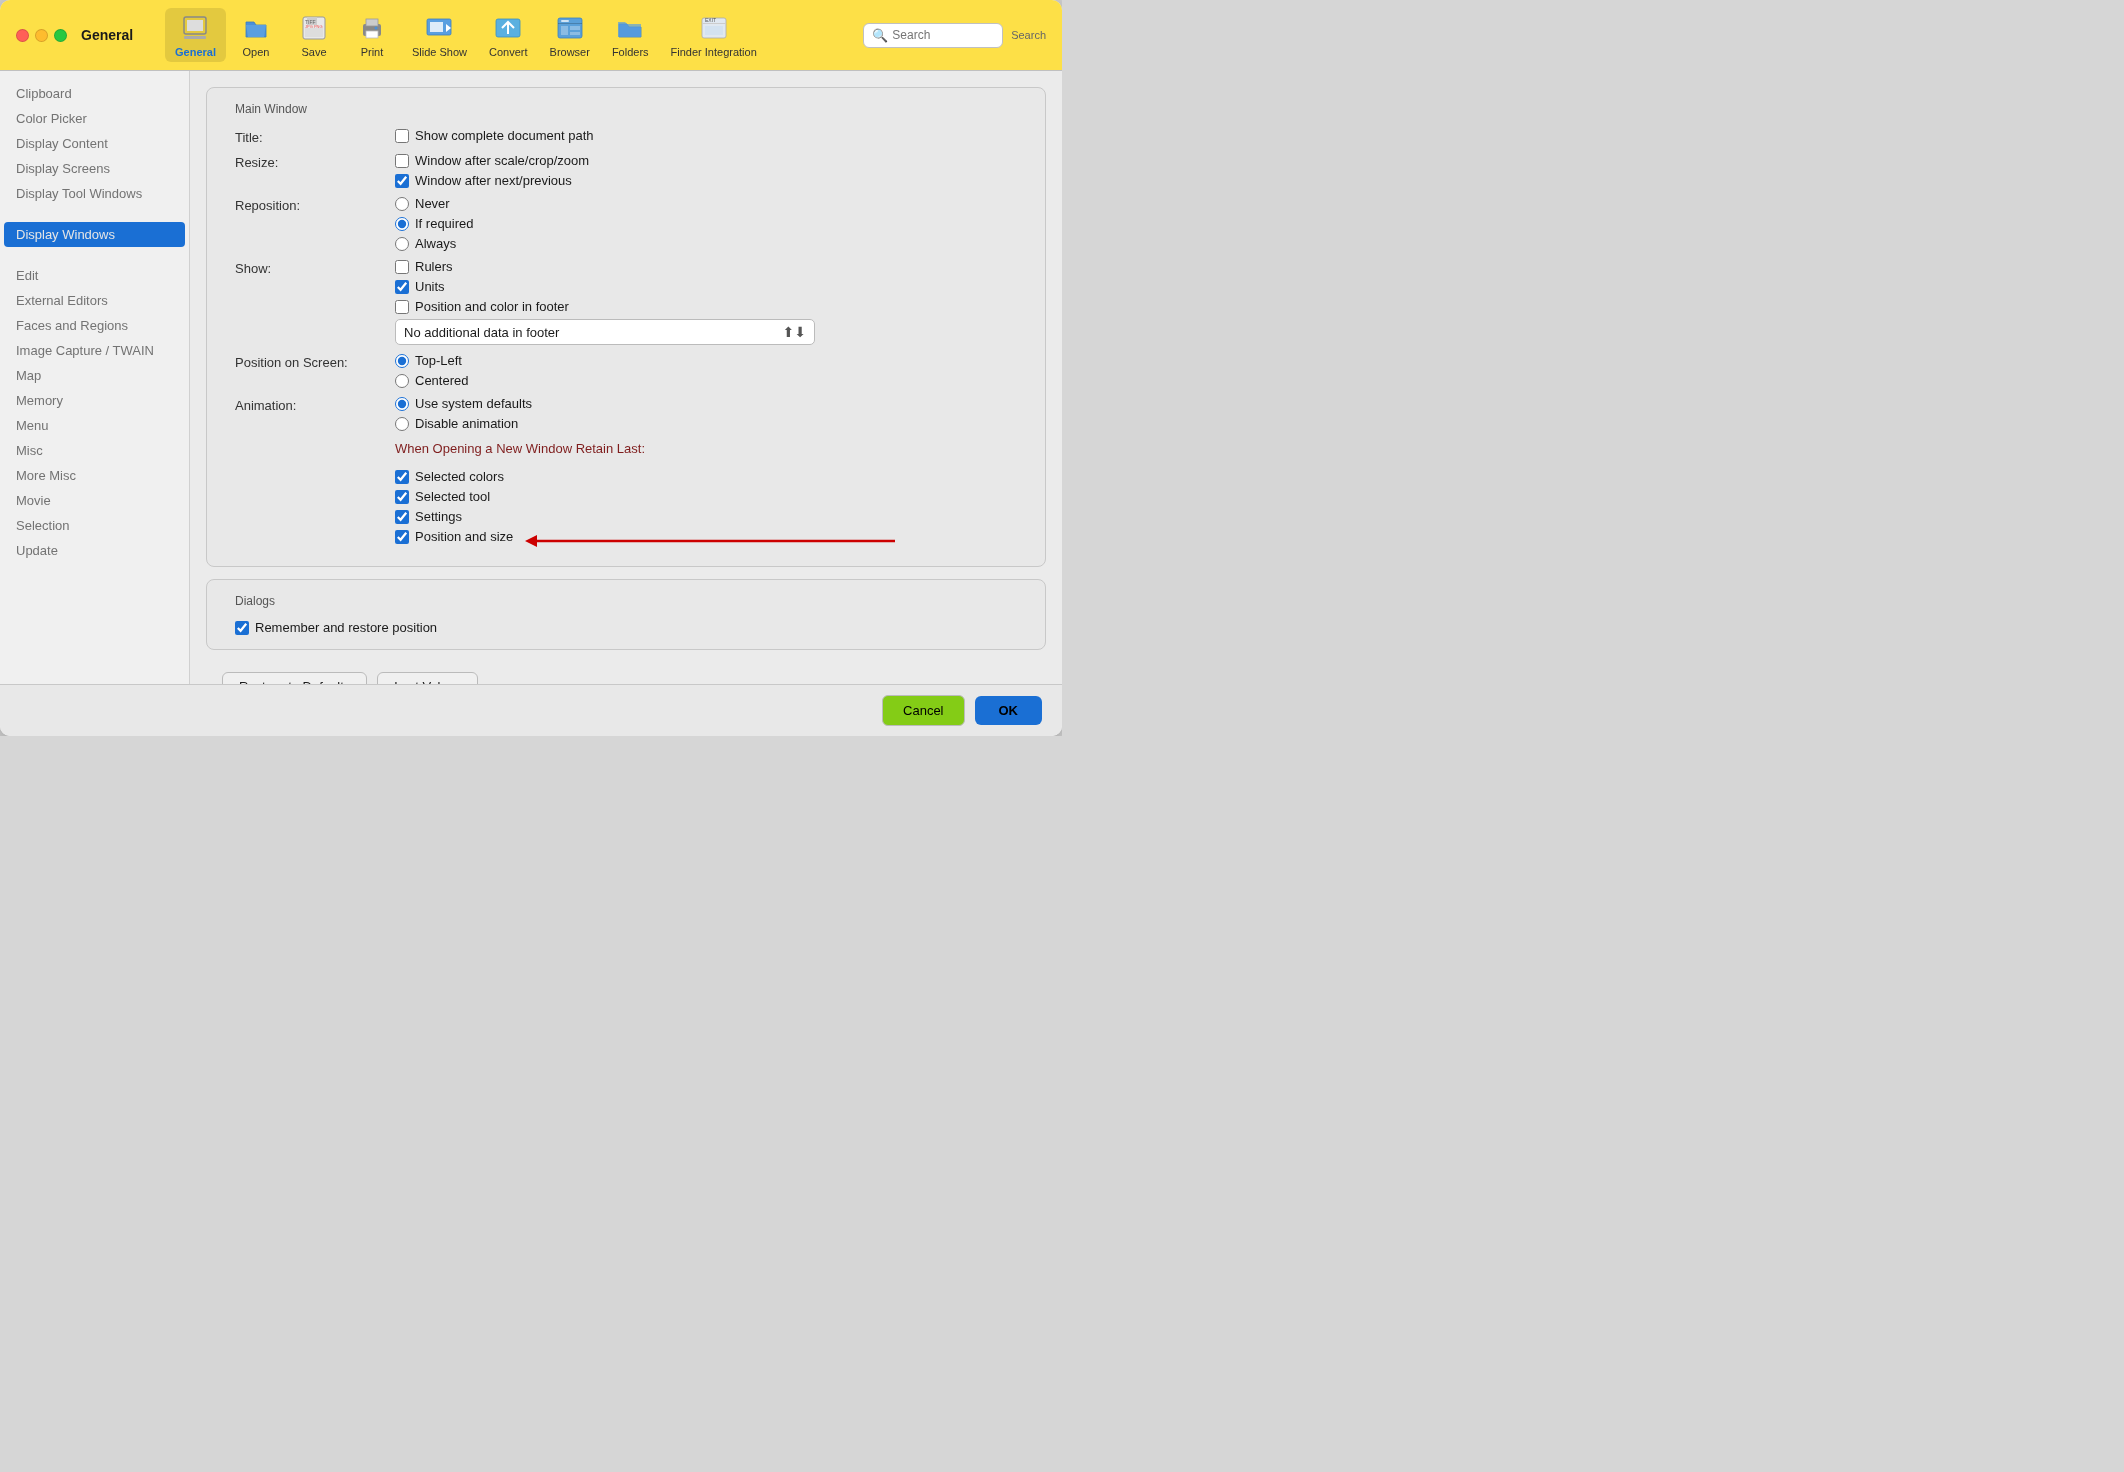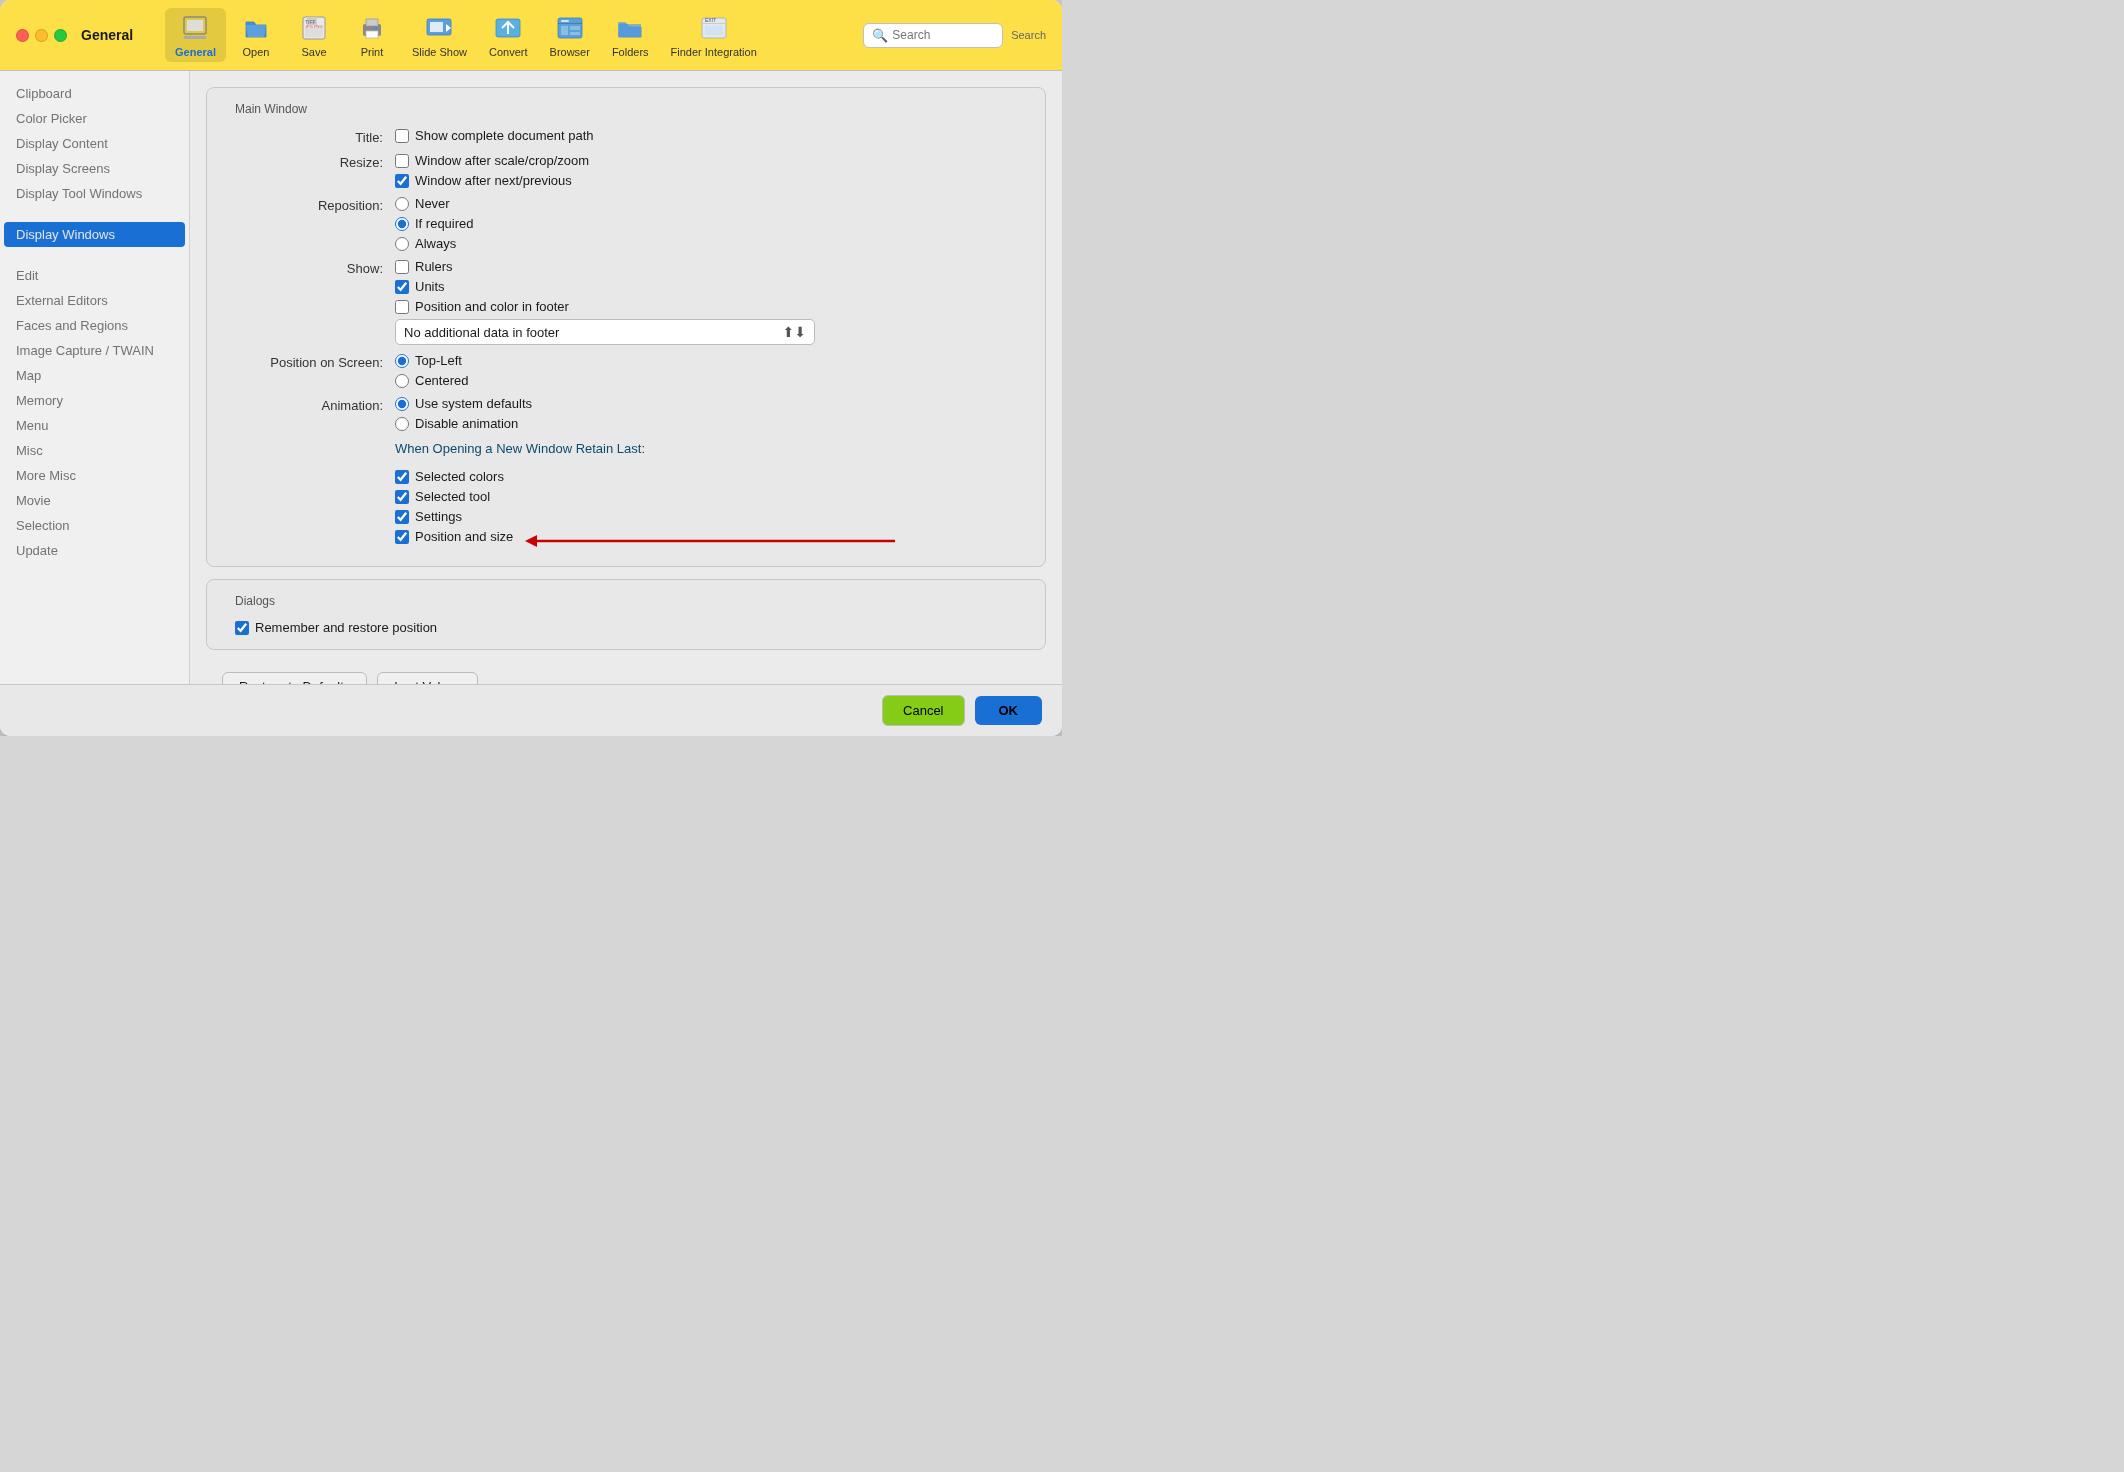--- a/index.html
+++ b/index.html
@@ -164,21 +164,20 @@
 
     
     .form-row {
       display: flex;
       align-items: flex-start;
       margin-bottom: 8px;
     }
 
     .form-label {
       min-width: 160px;
-      text-align: right;
       padding-right: 12px;
       padding-top: 2px;
       font-size: 13px;
       color: #333;
     }
 
     .form-controls {
       display: flex;
       flex-direction: column;
       gap: 5px;
@@ -214,21 +213,21 @@
     }
 
     .dropdown-arrow {
       color: #555;
       font-size: 14px;
     }
 
     
     .subsection-title {
       font-size: 13px;
-      color: #0c4a6e;
+      color: #7f1d1d;
       margin-bottom: 8px;
       font-weight: 400;
     }
 
     
     .arrow-container {
       position: relative;
       display: flex;
       align-items: center;
     }

